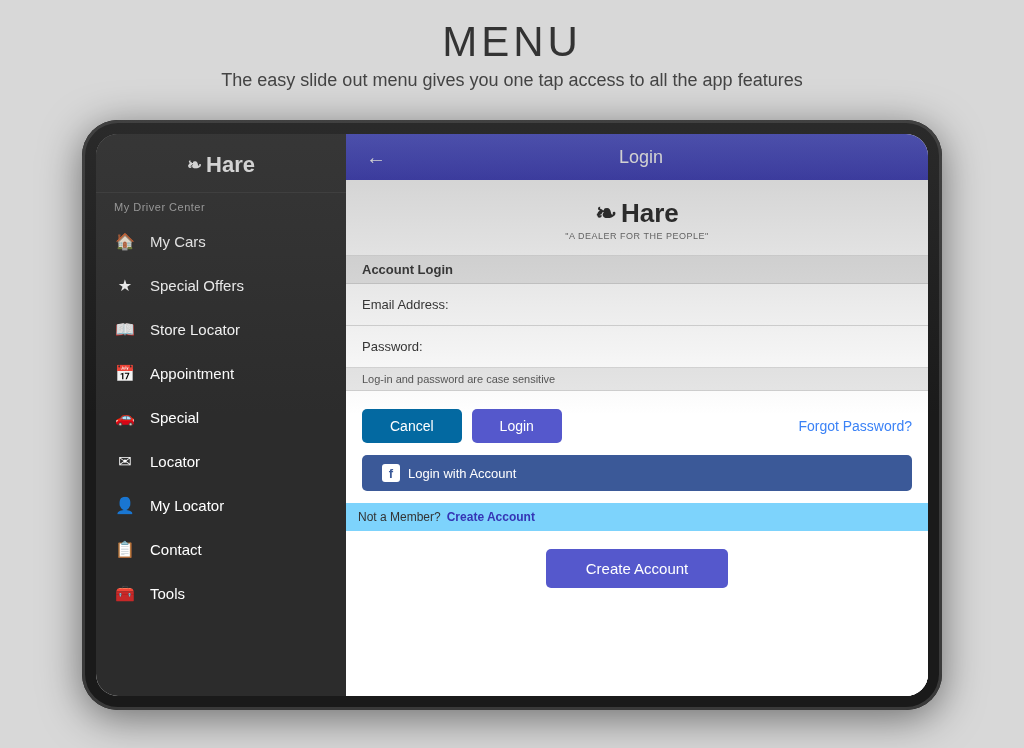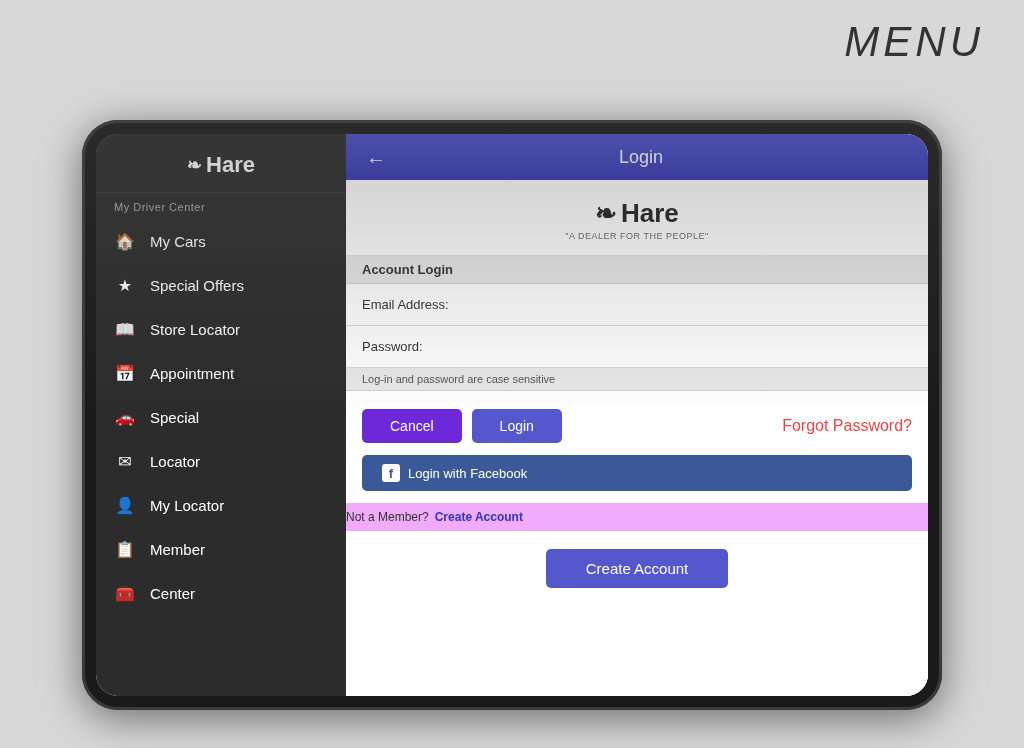--- a/index.html
+++ b/index.html
@@ -5,23 +5,22 @@
     * { margin: 0; padding: 0; box-sizing: border-box; }
     body {
       width: 1024px;
       height: 748px;
       background: #d8d8d8;
       font-family: 'Helvetica Neue', Helvetica, Arial, sans-serif;
       overflow: hidden;
       position: relative;
     }
     .page-header {
-      text-align: right;
+      text-align: center;
       padding: 18px 40px 10px;
-      font-style: italic;
     }
     .page-title {
       font-size: 42px;
       font-weight: 300;
       color: #333;
       letter-spacing: 4px;
     }
     .page-subtitle {
       font-size: 18px;
       color: #444;
@@ -220,41 +219,41 @@
     }
     .login-actions {
       padding: 18px 16px 12px;
       background: #fff;
       display: flex;
       align-items: center;
       gap: 10px;
       flex-wrap: wrap;
     }
     .btn-cancel {
-      background: #6d28d9;
+      background: #0369a1;
       color: #fff;
       border: none;
       border-radius: 5px;
       padding: 9px 28px;
       font-size: 14px;
       cursor: pointer;
     }
     .btn-login {
       background: #5558cc;
       color: #fff;
       border: none;
       border-radius: 5px;
       padding: 9px 28px;
       font-size: 14px;
       cursor: pointer;
     }
     .forgot-password {
       margin-left: auto;
-      color: #ef4444;
-      font-size: 16px;
+      color: #3b82f6;
+      font-size: 14px;
       cursor: pointer;
       text-decoration: none;
     }
     .facebook-btn {
       background: #3b5998;
       color: #fff;
       border: none;
       border-radius: 5px;
       padding: 9px 20px;
       font-size: 13px;
@@ -270,22 +269,22 @@
       font-weight: bold;
       font-size: 13px;
       border-radius: 3px;
       width: 18px;
       height: 18px;
       display: flex;
       align-items: center;
       justify-content: center;
     }
     .not-member-bar {
-      background: #f0abfc;
-      padding: 7px 0;
+      background: #7dd3fc;
+      padding: 7px 12px;
       font-size: 12px;
       color: #333;
       display: flex;
       align-items: center;
       gap: 6px;
     }
     .not-member-link {
       color: #3535b5;
       font-weight: bold;
       font-size: 12px;
@@ -306,20 +305,21 @@
       padding: 11px 40px;
       font-size: 15px;
       cursor: pointer;
     }
   </style>
 </head>
 <body>
 
 <div class="page-header">
   <div class="page-title">MENU</div>
+  <div class="page-subtitle">The easy slide out menu gives you one tap access to all the app features</div>
 </div>
 
 <div class="tablet-frame">
   <div class="tablet-screen">
 
     <div class="sidebar">
       <div class="sidebar-logo">
         <div class="logo-text">
           <span class="logo-crown">❧</span>
           <span>Hare</span>
@@ -350,25 +350,25 @@
       <div class="sidebar-item">
         <div class="sidebar-icon">✉</div>
         <span>Locator</span>
       </div>
       <div class="sidebar-item">
         <div class="sidebar-icon">👤</div>
         <span>My Locator</span>
       </div>
       <div class="sidebar-item">
         <div class="sidebar-icon">📋</div>
-        <span>Member</span>
+        <span>Contact</span>
       </div>
       <div class="sidebar-item">
         <div class="sidebar-icon">🧰</div>
-        <span>Center</span>
+        <span>Tools</span>
       </div>
     </div>
 
     <div class="main-content">
       <div class="login-header">
         <span class="back-arrow">←</span>
         <span class="login-header-title">Login</span>
       </div>
 
       <div class="login-body">
@@ -396,21 +396,21 @@
         <div class="form-note">Log-in and password are case sensitive</div>
 
         <div class="login-actions">
           <button class="btn-cancel">Cancel</button>
           <button class="btn-login">Login</button>
           <span class="forgot-password">Forgot Password?</span>
         </div>
 
         <button class="facebook-btn">
           <span class="fb-icon">f</span>
-          <span>Login with Facebook</span>
+          <span>Login with Account</span>
         </button>
 
         <div class="not-member-bar">
           <span>Not a Member?</span>
           <span class="not-member-link">Create Account</span>
         </div>
 
         <div class="create-account-section">
           <button class="btn-create-account">Create Account</button>
         </div>

